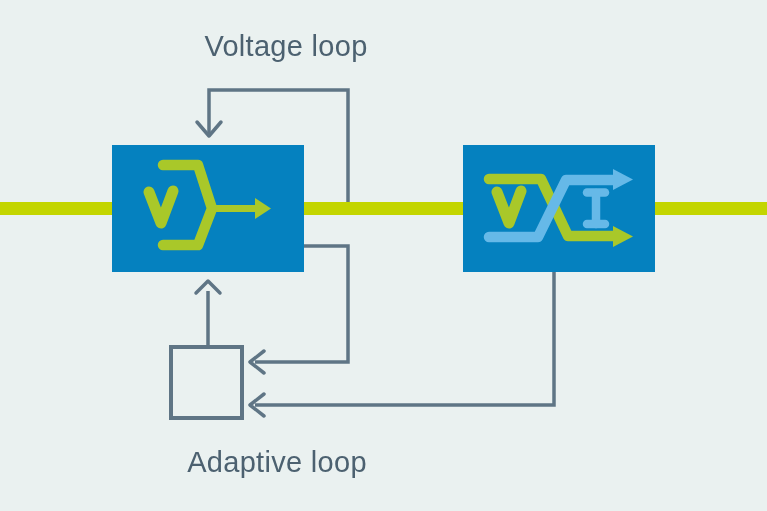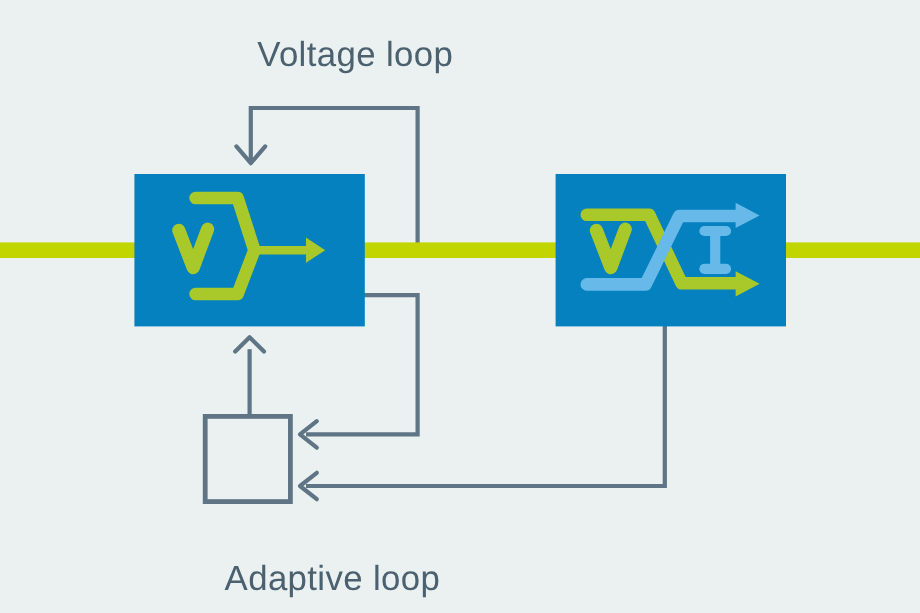--- a/index.html
+++ b/index.html
@@ -14,22 +14,22 @@
   .canvas svg { position: absolute; left: 0; top: 0; }
   .loop-label {
     position: absolute;
     transform: translateX(-50%);
     font-size: 29px;
     letter-spacing: 0.3px;
     color: var(--label-text, #4c6170);
     white-space: nowrap;
     user-select: none;
   }
-  .loop-label.voltage { left: 296px; top: 30px; }
-  .loop-label.adaptive { left: 277px; top: 446px; margin-top: 21px; }
+  .loop-label.voltage { left: 286px; top: 30px; }
+  .loop-label.adaptive { left: 277px; top: 446px; }
 
   .gray-line {
     fill: none;
     stroke: var(--line-gray, #5f7585);
     stroke-width: 3.5;
     stroke-linejoin: miter;
   }
   .gray-arrowhead {
     fill: none;
     stroke: var(--line-gray, #5f7585);

